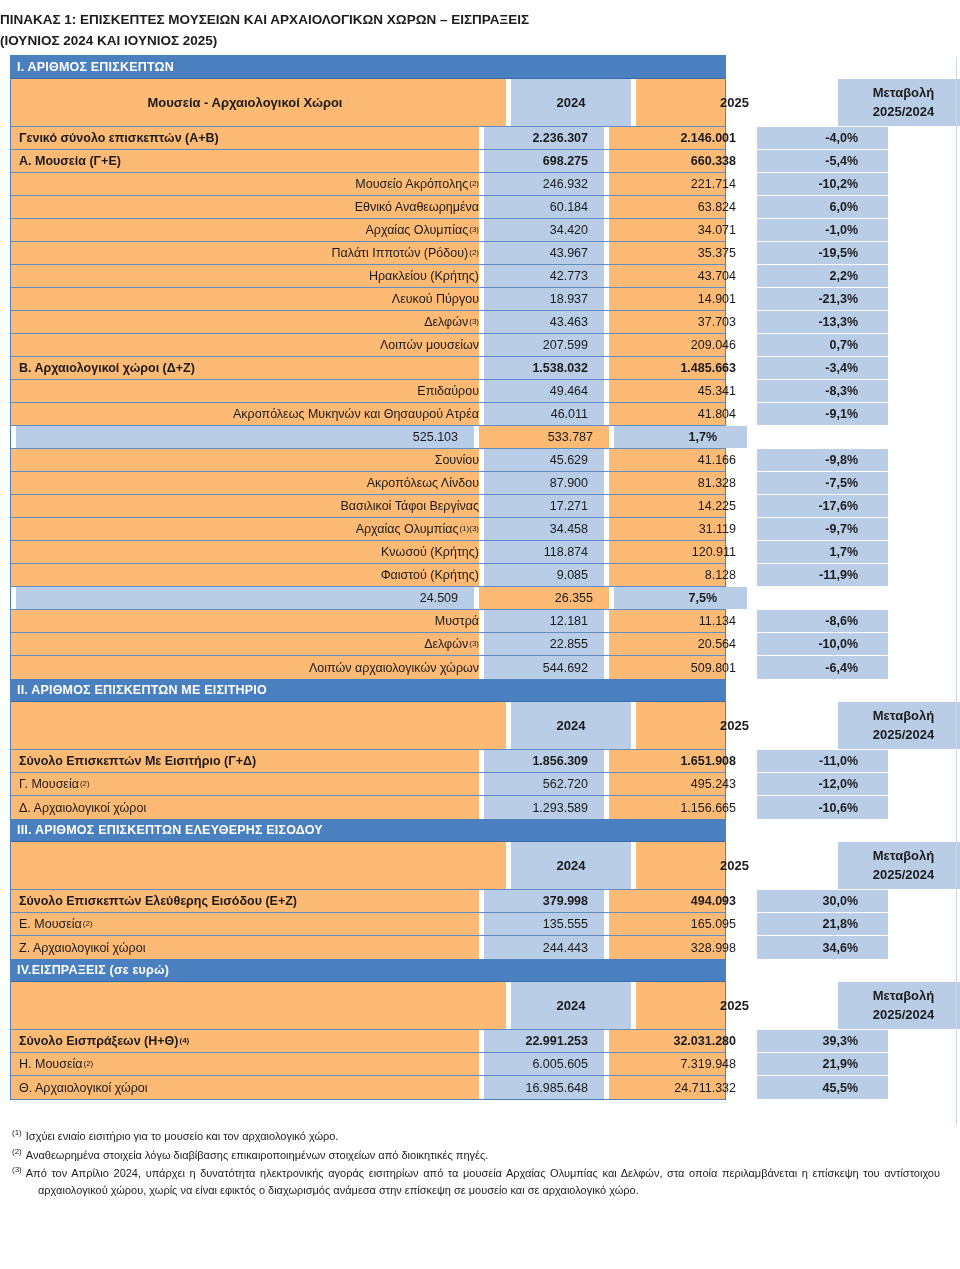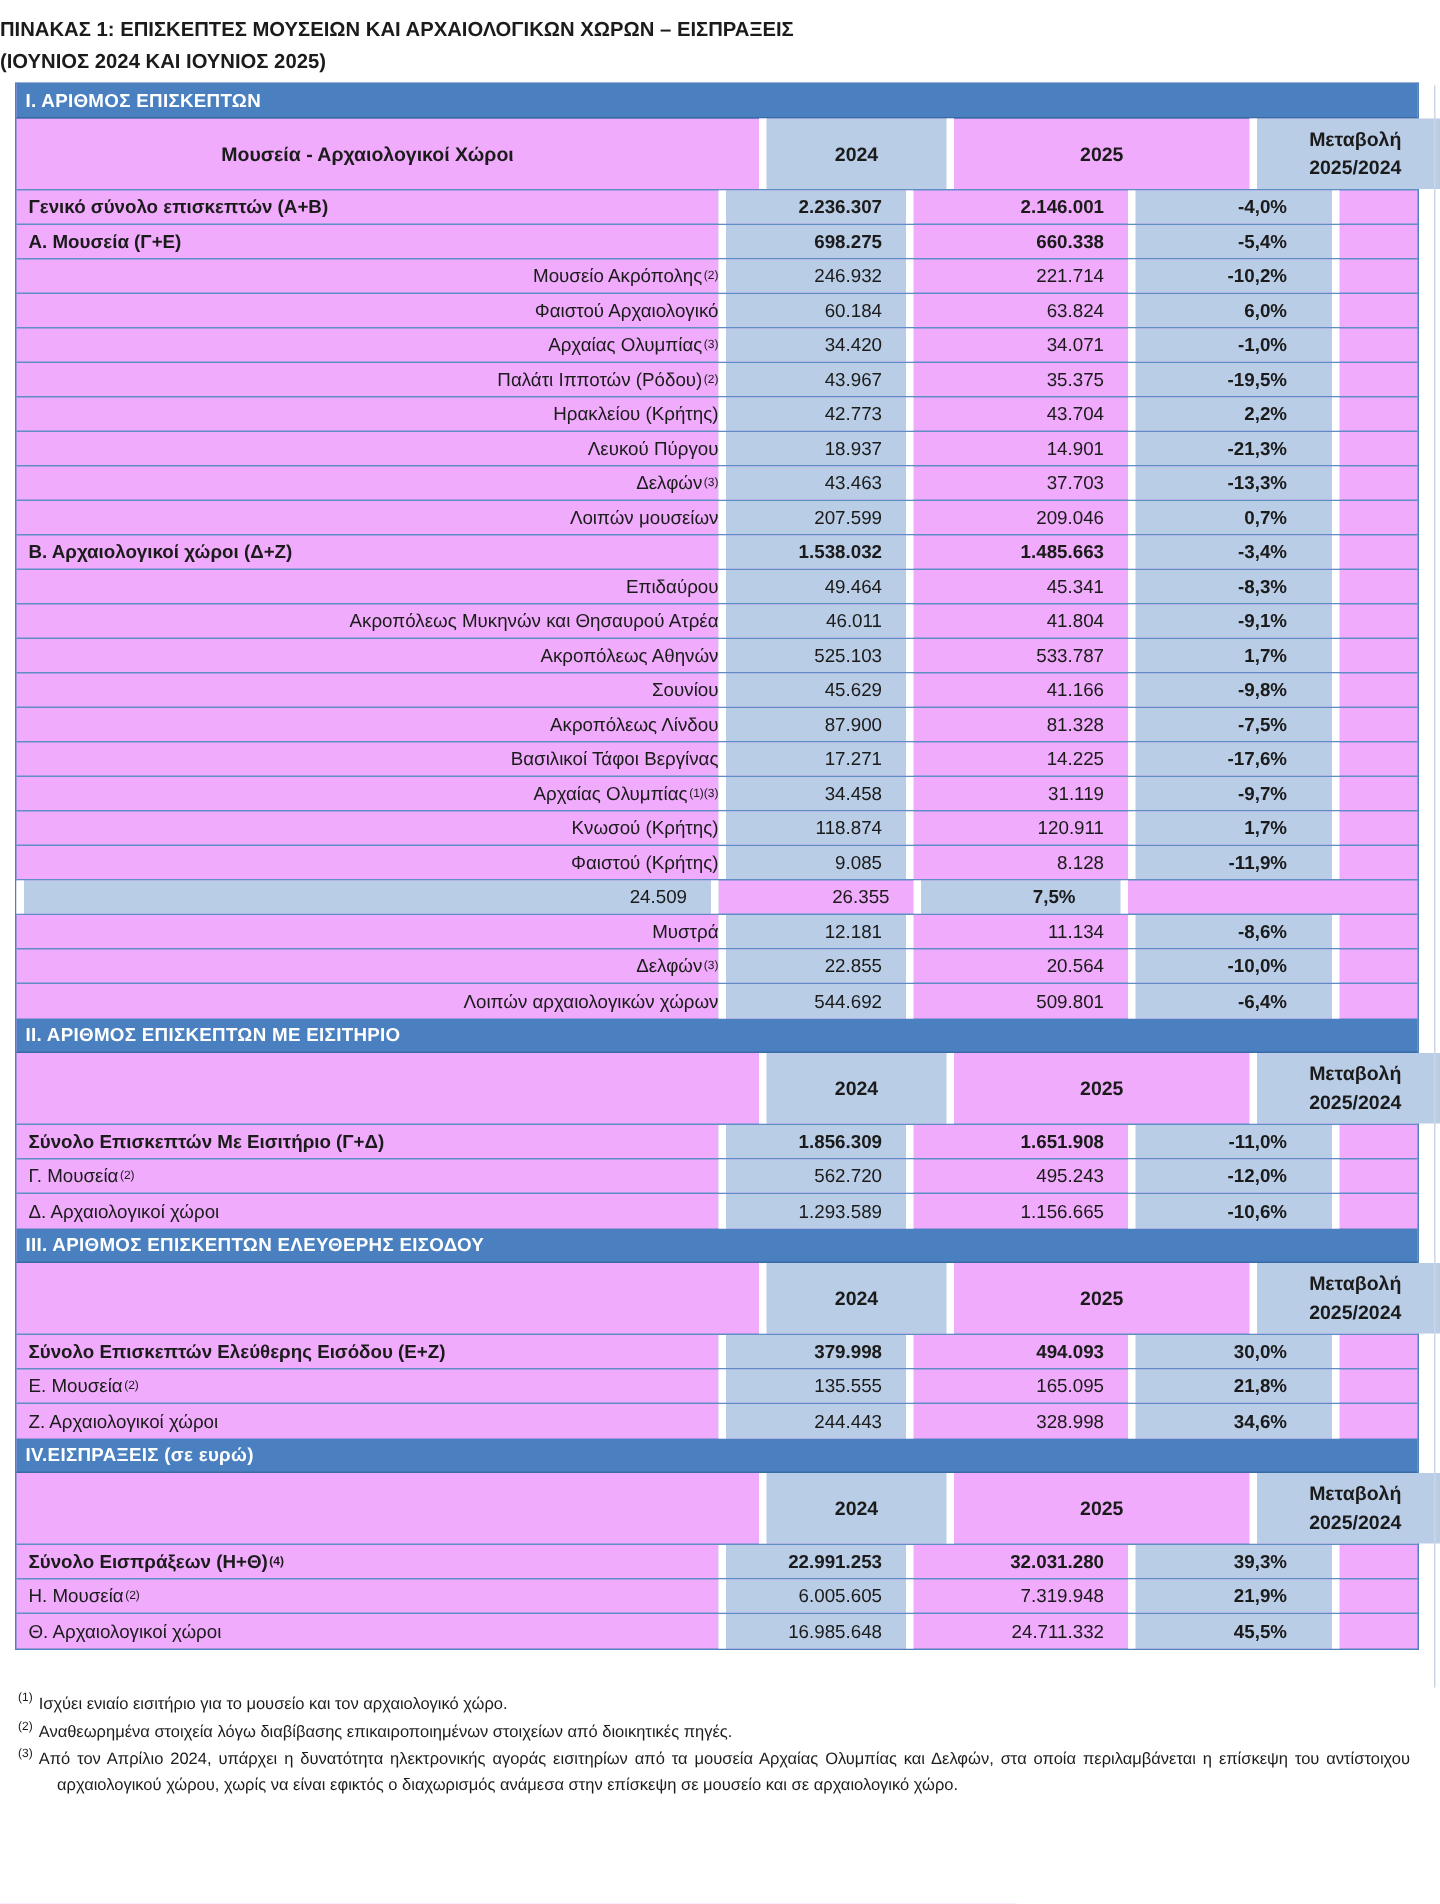--- a/index.html
+++ b/index.html
@@ -12,24 +12,24 @@
   html,body{margin:0;padding:0;background:#ffffff;}
   body{
     width:960px;height:1269px;position:relative;
     font-family:"Liberation Sans","DejaVu Sans",sans-serif;
     color:var(--ink);
     -webkit-font-smoothing:antialiased;
   }
   .titles{padding-top:9px;text-align:left;}
   .title-line{font-size:13.5px;font-weight:700;line-height:21px;}
   .table{
-    margin:4px 12px 0 10px;width:936px;
+    margin:4px 12px 0 10px;width:716px;
     border:1px solid var(--outer);
     box-sizing:border-box;
-    background:#f0abfc;
+    background:#fdba74;
   }
   .bar{
     height:22px;background:var(--bar);
     display:flex;align-items:center;
     border-bottom:1px solid #3a6aa6;
   }
   .bar-text{color:#fff;font-weight:700;font-size:12.5px;padding-left:6px;letter-spacing:.2px;}
   .trow{
     display:grid;
     grid-template-columns:468px 130px 143px 141px;
@@ -104,21 +104,21 @@
           <span class="lbl">Μουσείο Ακρόπολης</span>
           <sup class="supref">(2)</sup>
         </div>
     <div class="c c-num shaded">246.932</div>
     <div class="c c-num">221.714</div>
     <div class="c c-chg shaded">-10,2%</div>
   </div>
 
   <div class="trow tdata">
     <div class="c c-label indent">
-          <span class="lbl">Φαιστού Αρχαιολογικό</span>
+          <span class="lbl">Εθνικό Αναθεωρημένα</span>
         </div>
     <div class="c c-num shaded">60.184</div>
     <div class="c c-num">63.824</div>
     <div class="c c-chg shaded">6,0%</div>
   </div>
 
   <div class="trow tdata">
     <div class="c c-label indent">
           <span class="lbl">Αρχαίας Ολυμπίας </span>
           <sup class="supref">(3)</sup>
@@ -196,23 +196,20 @@
   <div class="trow tdata">
     <div class="c c-label indent">
           <span class="lbl">Ακροπόλεως Μυκηνών και Θησαυρού Ατρέα</span>
         </div>
     <div class="c c-num shaded">46.011</div>
     <div class="c c-num">41.804</div>
     <div class="c c-chg shaded">-9,1%</div>
   </div>
 
   <div class="trow tdata">
-    <div class="c c-label indent">
-          <span class="lbl">Ακροπόλεως Αθηνών</span>
-        </div>
     <div class="c c-num shaded">525.103</div>
     <div class="c c-num">533.787</div>
     <div class="c c-chg shaded">1,7%</div>
   </div>
 
   <div class="trow tdata">
     <div class="c c-label indent">
           <span class="lbl">Σουνίου</span>
         </div>
     <div class="c c-num shaded">45.629</div>

